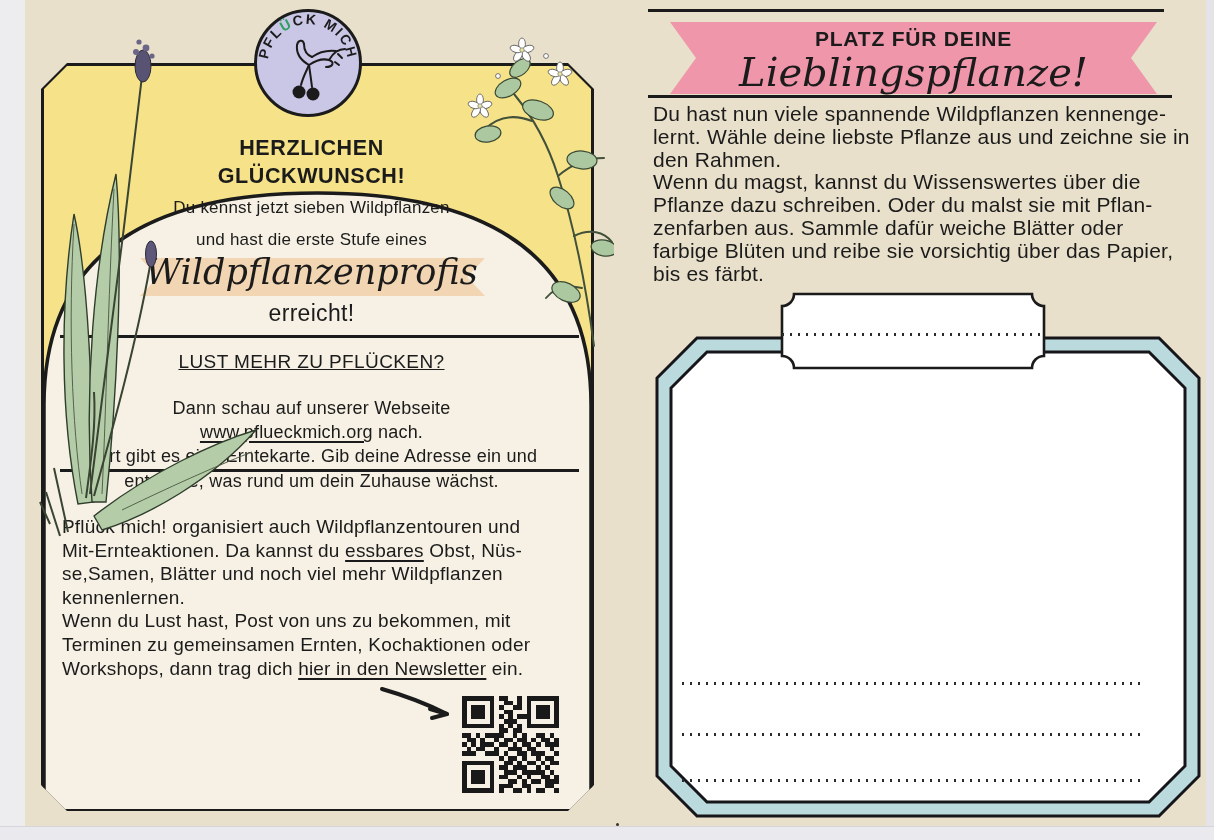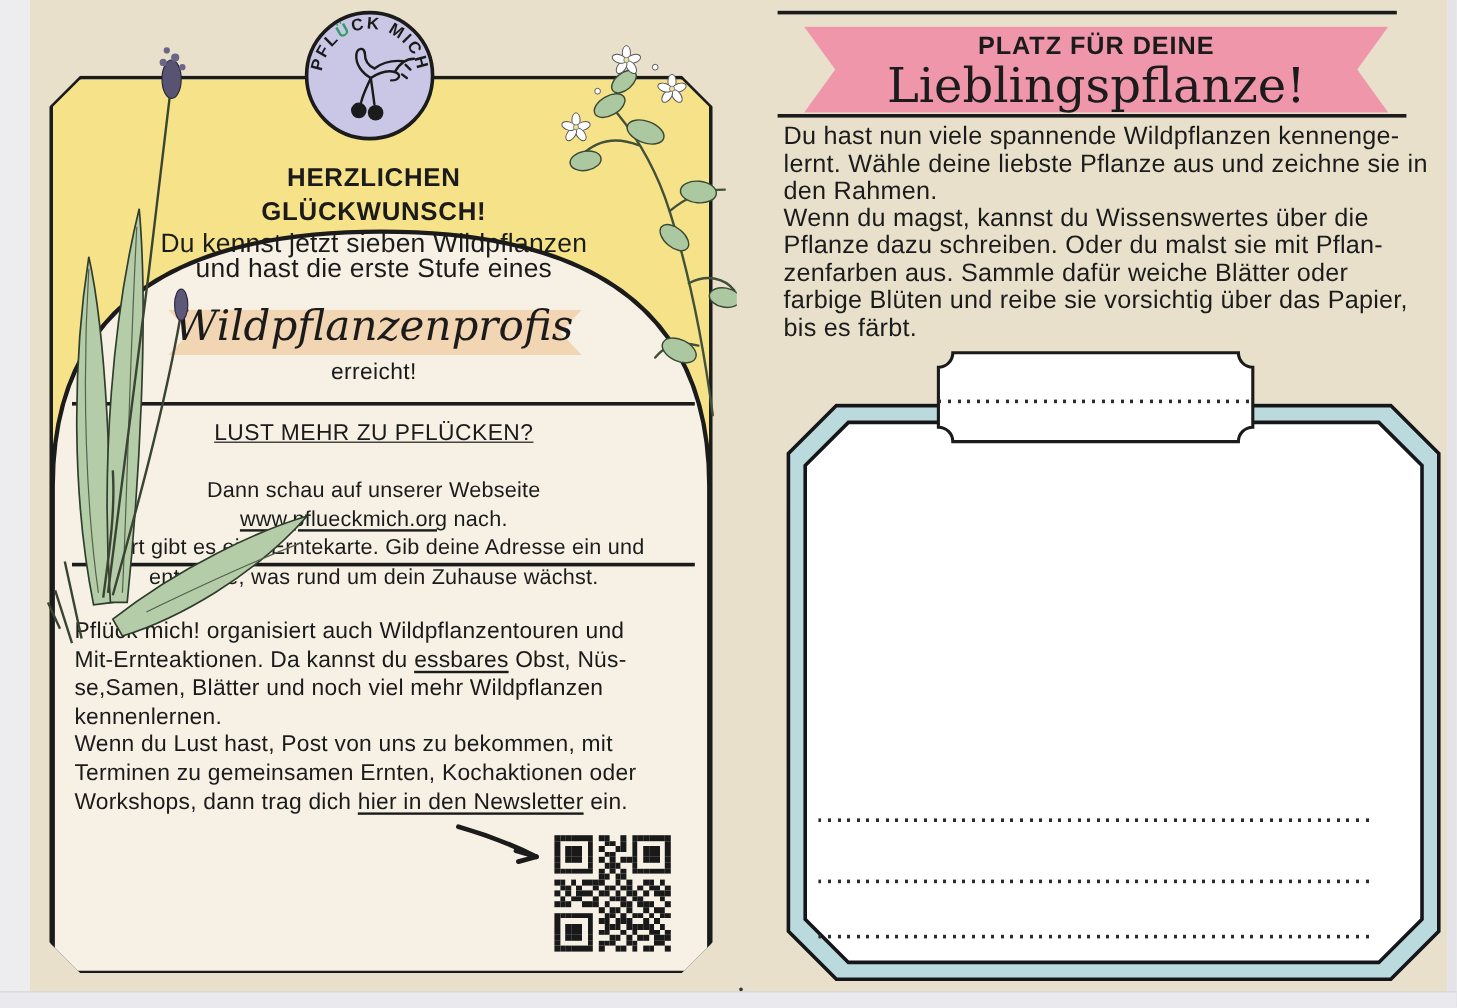--- a/index.html
+++ b/index.html
@@ -18,43 +18,43 @@
   #card-inner{left:3px;top:3px;width:547px;height:742px;background:#f6f1e4;
         clip-path:polygon(24px 0,523px 0,547px 24px,547px 718px,523px 742px,24px 742px,0 718px,0 24px);}
   #yellow{left:3px;top:3px;width:547px;height:412px;background:#f5e289;
         clip-path:polygon(23px 0,524px 0,547px 23px,547px 412px,0 412px,0 23px);}
   #arch-svg{left:0;top:0;width:553px;height:748px;}
   
   #badge{left:252px;top:7px;width:112px;height:112px;}
   
   .center-col{left:41px;width:541px;text-align:center;}
   #heading{top:134px;font-size:21.5px;font-weight:700;letter-spacing:.6px;line-height:28px;}
-  #subheading{top:192px;font-size:22px;line-height:21px;letter-spacing:.2px;}
+  #subheading{top:192px;font-size:17px;line-height:32px;letter-spacing:.2px;}
   #ribbon-peach{left:140px;top:258px;width:345px;height:38px;background:#f2d5b2;
         clip-path:polygon(0 0,100% 0,calc(100% - 18px) 50%,100% 100%,0 100%,18px 50%);}
   #script-left{top:247px;font-family:"DejaVu Serif",serif;font-style:italic;font-size:35px;line-height:50px;}
-  #erreicht{top:300px;font-size:19px;letter-spacing:.3px;}
+  #erreicht{top:300px;font-size:23px;letter-spacing:.3px;}
   .rule{height:2.6px;background:#1b1b1b;}
   #rule1{left:60px;top:335px;width:519px;}
   #rule2{left:60px;top:469px;width:519px;}
   #web-head{top:351px;font-size:19px;letter-spacing:.4px;text-decoration:underline;}
   #web-body{top:396px;font-size:18px;line-height:24.2px;letter-spacing:.2px;}
   .ul{text-decoration:underline;text-underline-offset:3px;text-decoration-thickness:1.5px;}
   #info{left:62px;top:515px;width:520px;font-size:19px;line-height:23.6px;letter-spacing:.2px;text-align:left;}
   #arrow{left:379px;top:685px;width:78px;height:40px;}
   #qr{left:462px;top:696px;width:97px;height:97px;display:grid;background:#f6f1e4;}
   #qr div{width:100%;height:100%;}
   #qr .on{background:#191919;}
   
   #r-rule-top{left:648px;top:9px;width:516px;height:3px;}
   #ribbon-pink{left:670px;top:22px;width:487px;height:72px;background:#ef96ab;
         clip-path:polygon(0 0,100% 0,calc(100% - 26px) 50%,100% 100%,0 100%,26px 50%);}
   #platz{left:670px;top:27px;width:487px;text-align:center;font-size:21px;font-weight:700;letter-spacing:.8px;}
   #lieblings{left:670px;top:46px;width:487px;text-align:center;font-family:"DejaVu Serif",serif;
-        font-size:40px;line-height:52px;}
+        font-style:italic;font-size:40px;line-height:52px;}
   #r-rule-mid{left:648px;top:95px;width:524px;}
   #r-para{left:653px;top:103px;width:562px;font-size:21px;line-height:22.8px;letter-spacing:.2px;text-align:left;}
   #frame-svg{left:655px;top:336px;width:546px;height:482px;}
   #plate-svg{left:764px;top:291px;width:298px;height:80px;}
   .dotted{height:3px;background-image:repeating-linear-gradient(90deg,#2b2b2b 0 2.5px,transparent 2.5px 8px);}
   #plate-dots{left:782px;top:333px;width:262px;}
   #wdots1{left:682px;top:682px;width:461px;}
   #wdots2{left:682px;top:733px;width:461px;}
   #wdots3{left:682px;top:779px;width:461px;}
   #stray{left:616px;top:823px;width:3px;height:3px;background:#333;border-radius:50%;}

